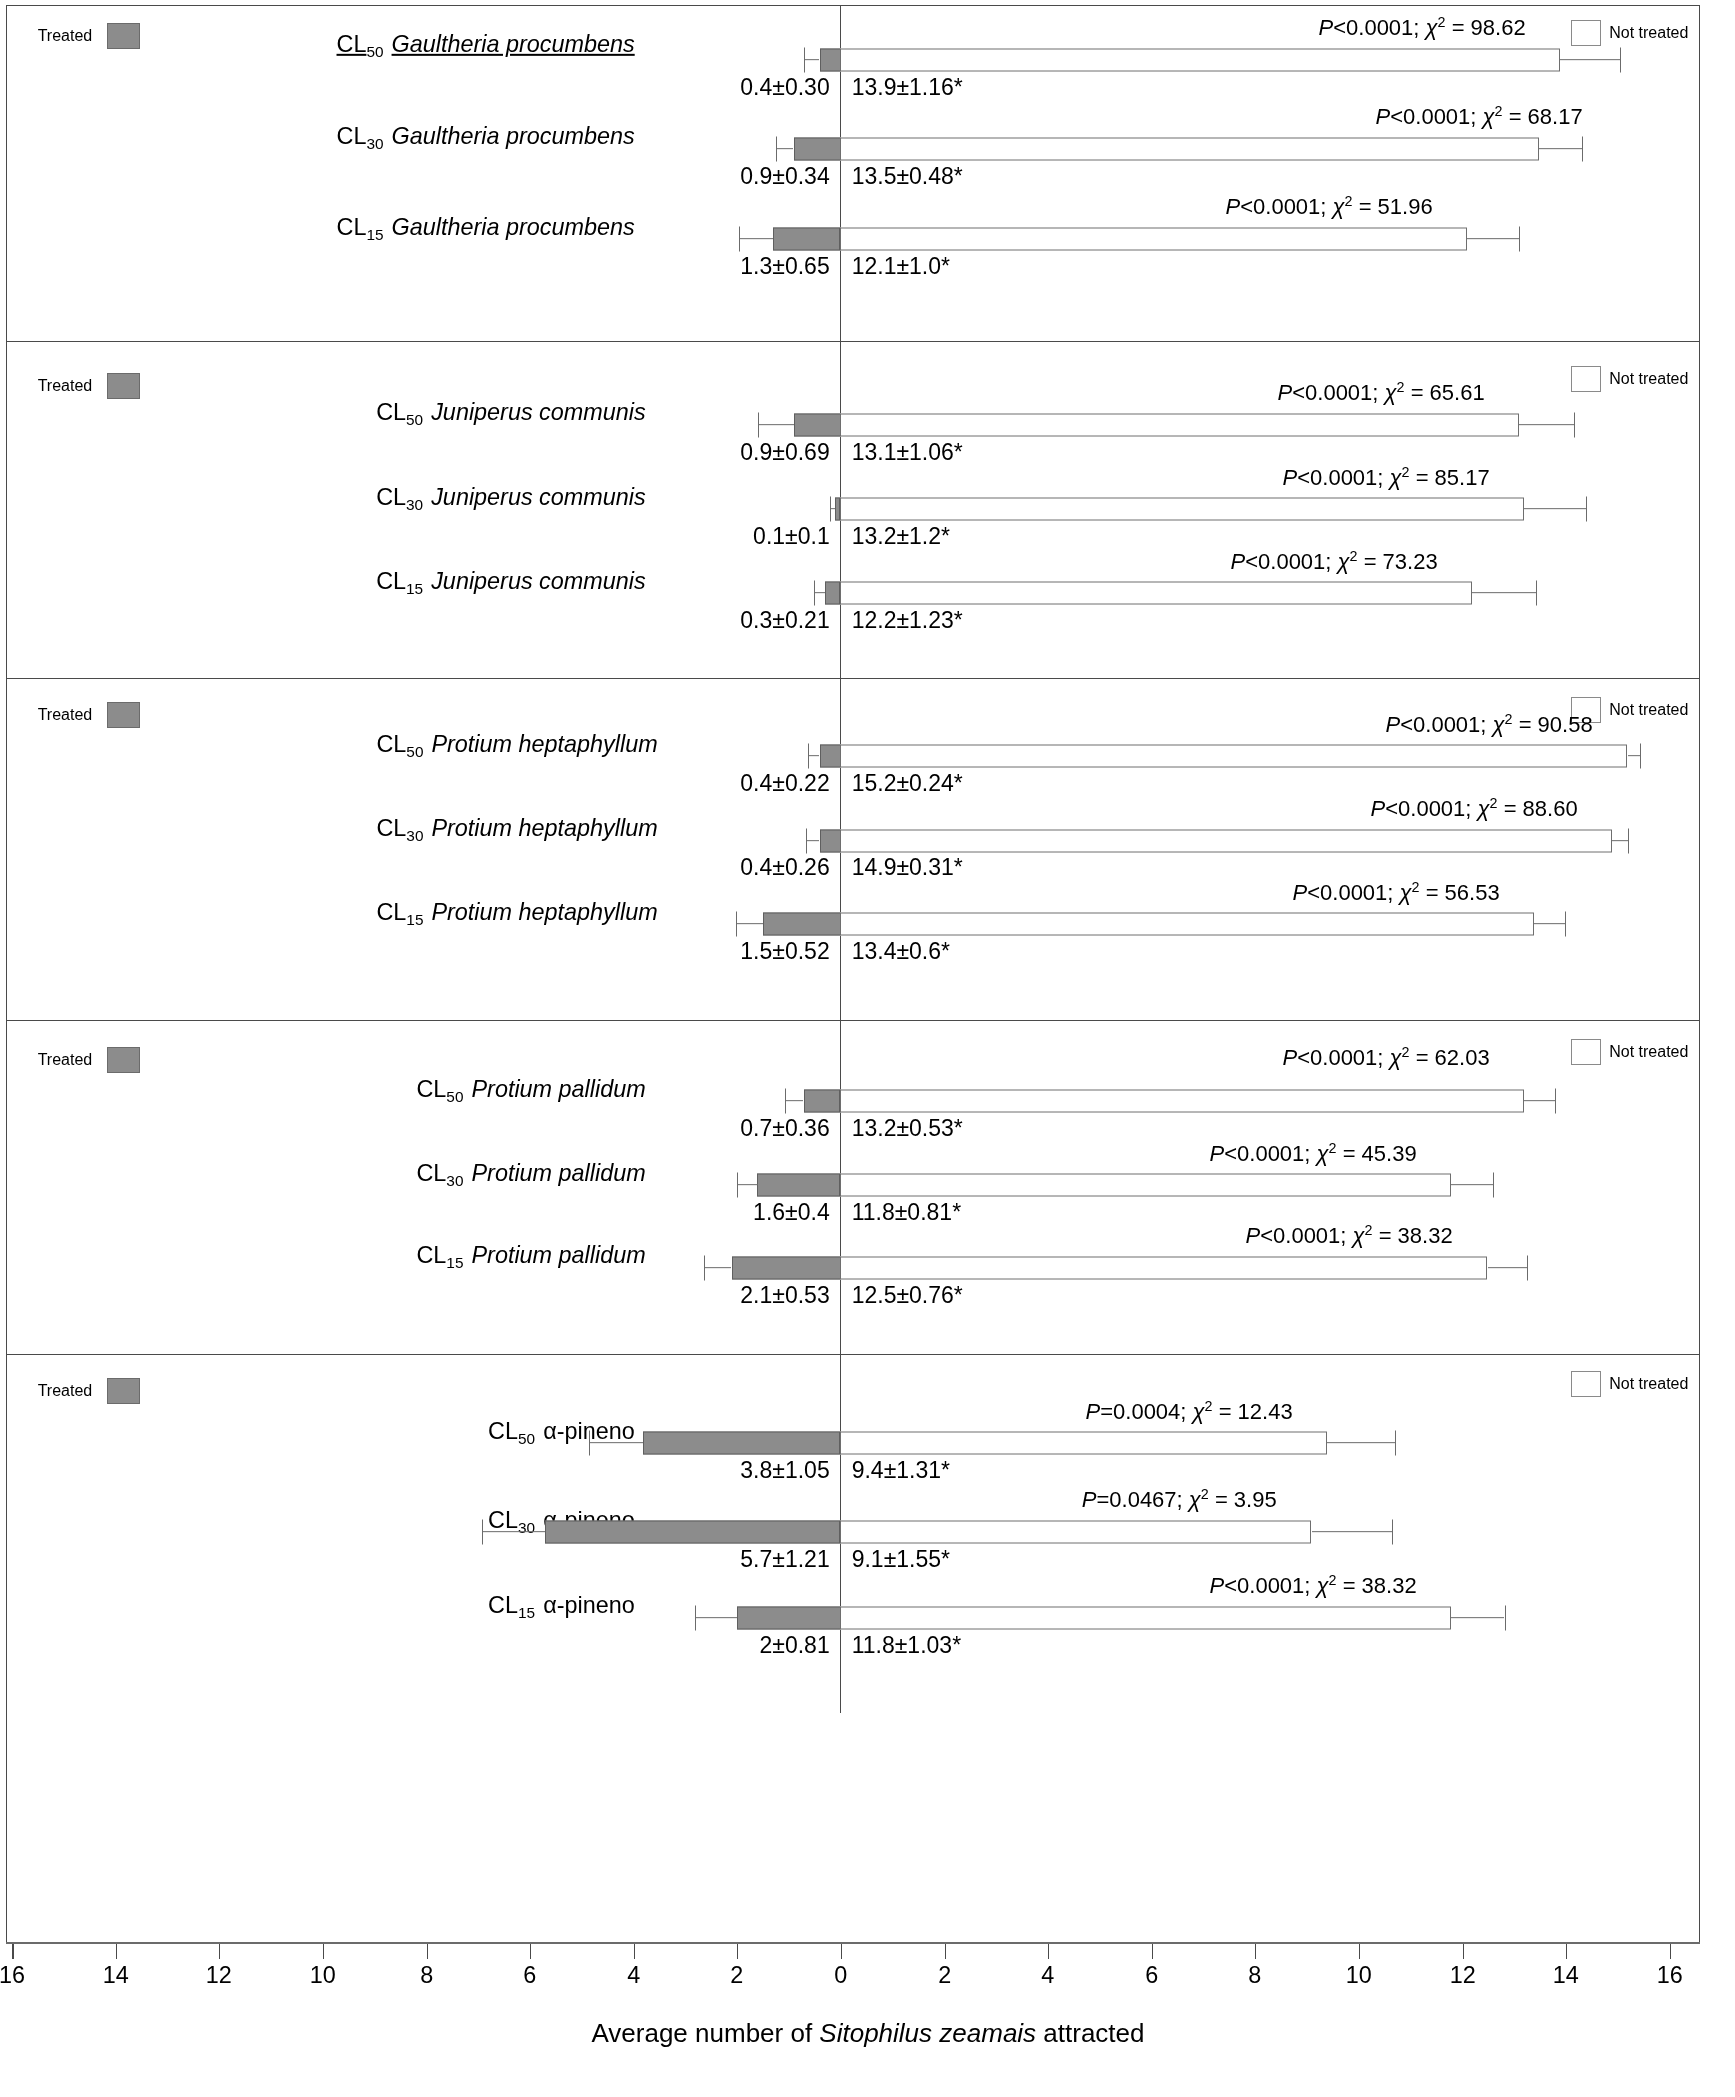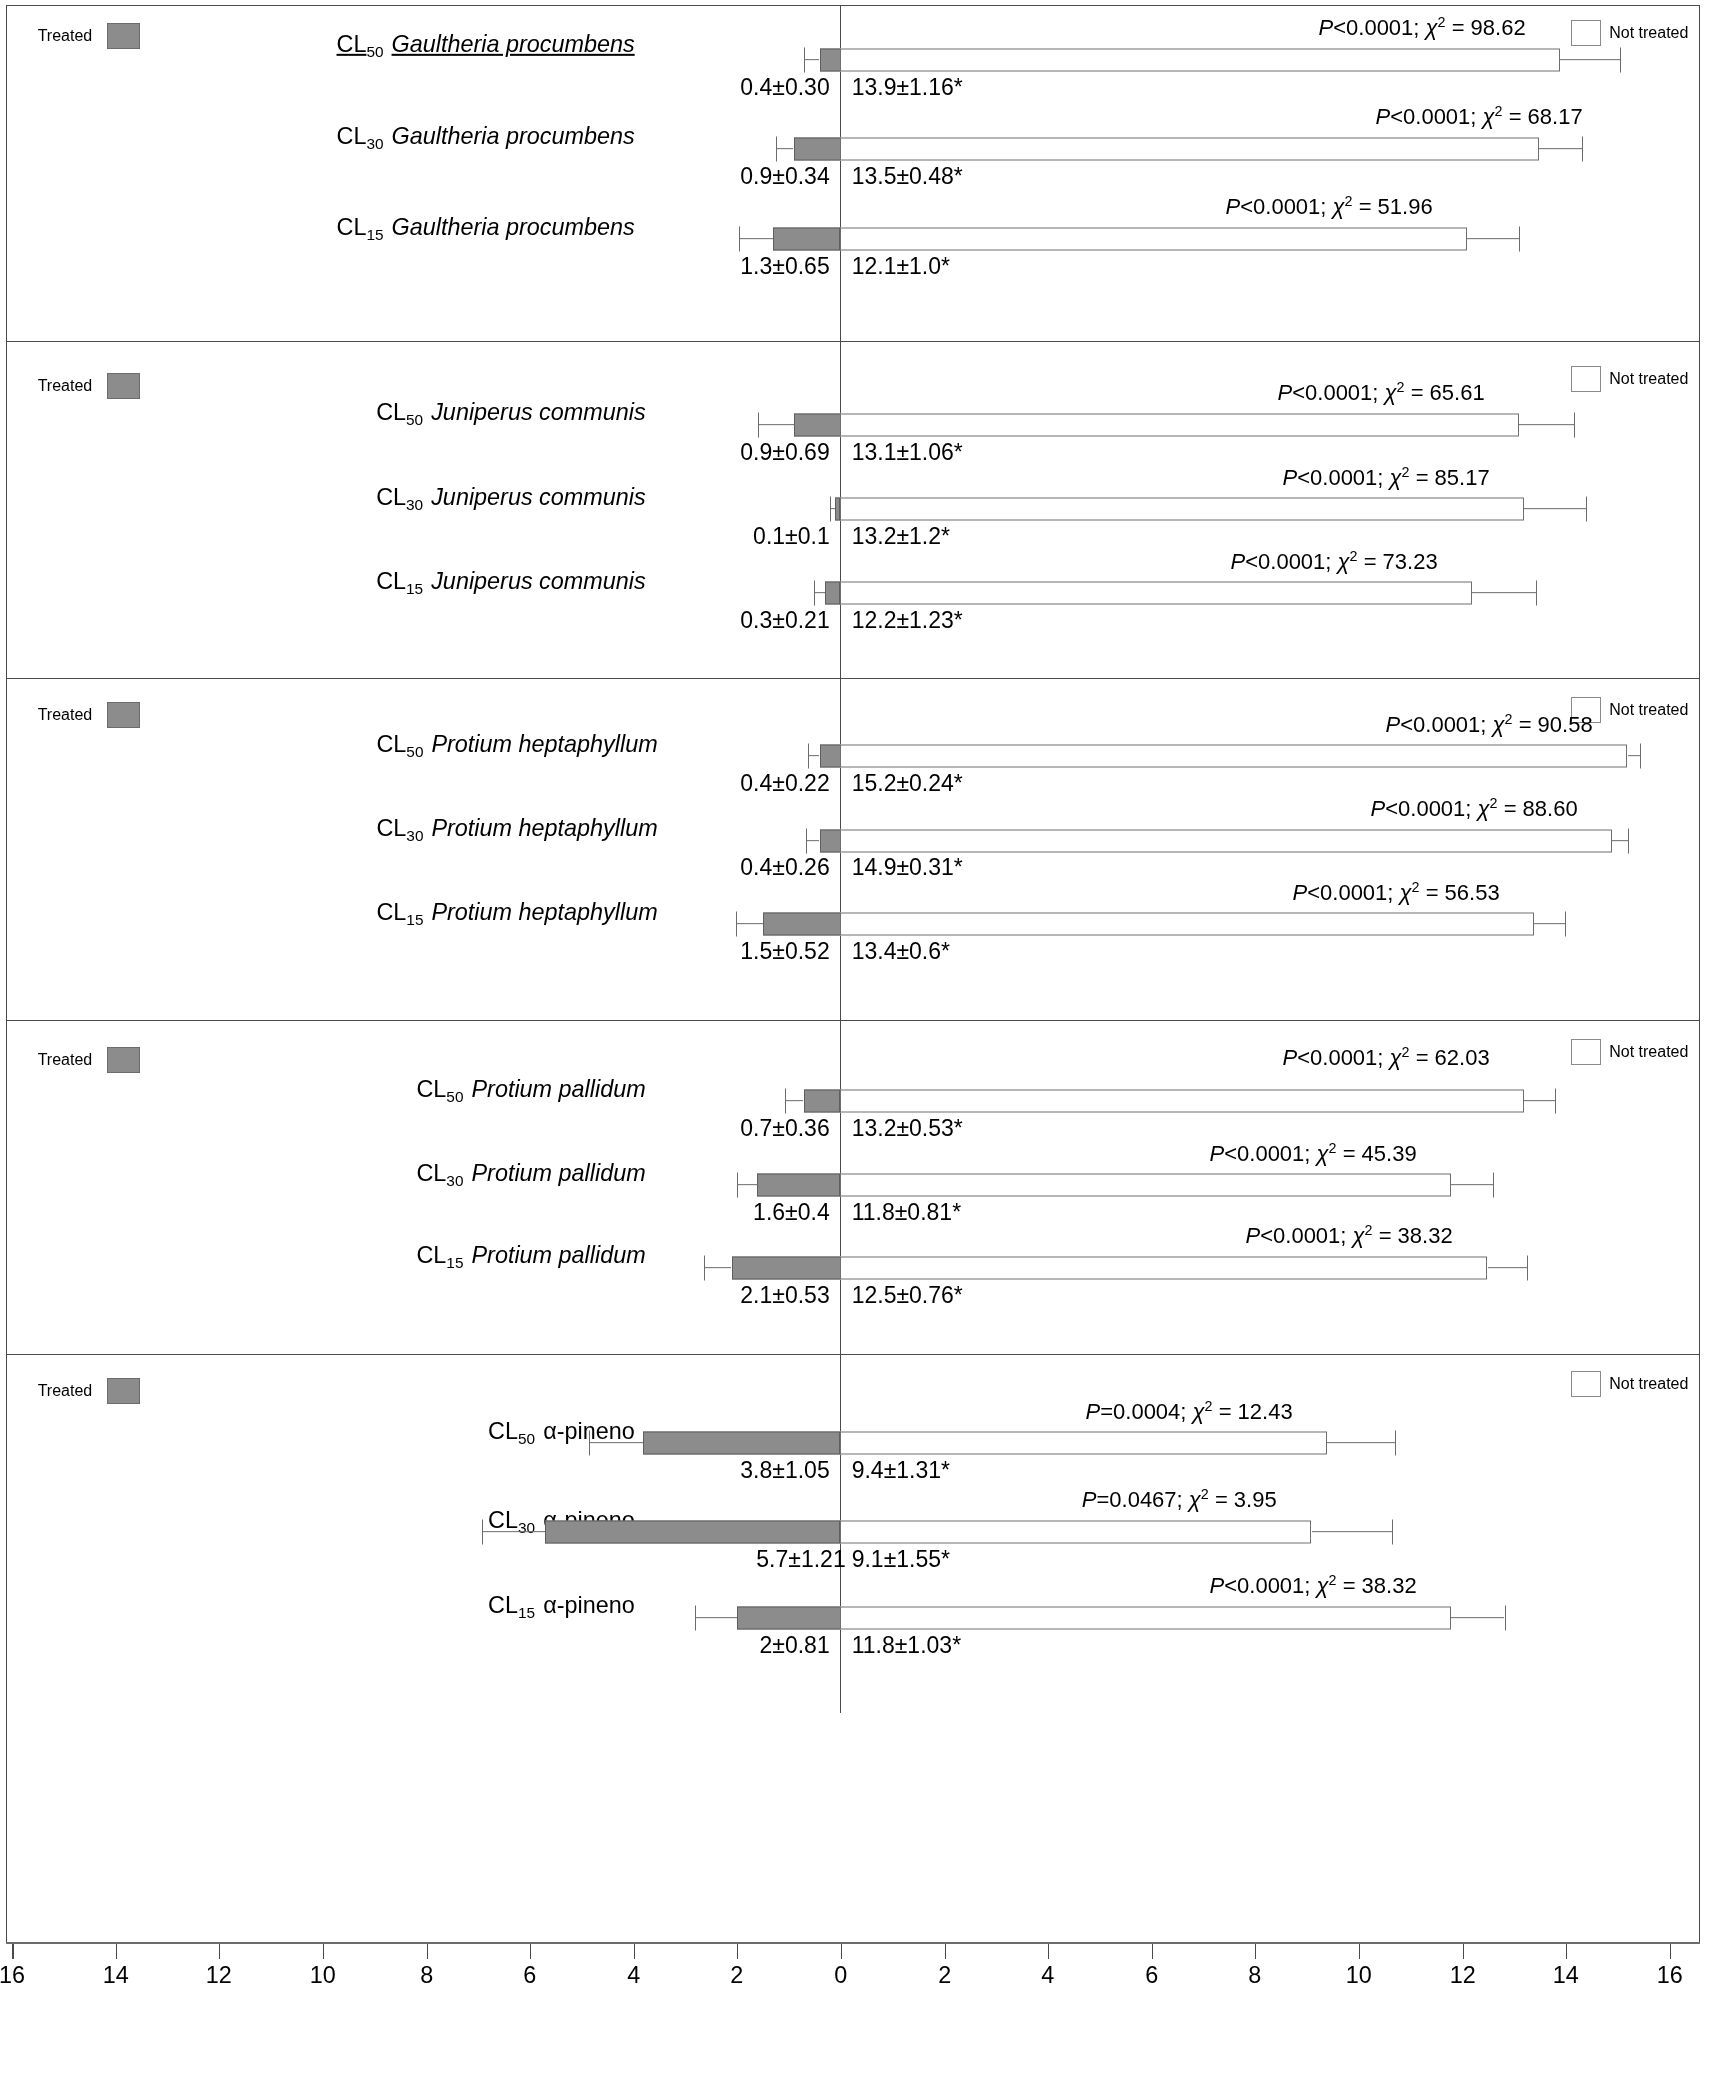--- a/index.html
+++ b/index.html
@@ -234,21 +234,21 @@
         <div class="val left" style="left: 823px; top: 104px;">3.8±1.05</div>
         <div class="val" style="left: 845px; top: 104px;">9.4±1.31*</div>
         <div class="stat" style="left: 1286px; top: 44px;"><i>P</i><span>=0.0004; </span><span class="chi">χ</span><sup>2</sup><span> = 12.43</span></div>
         <div class="rowlabel" style="left: 628px; top: 167px;"><span class="cl">CL</span><span class="sub">30</span><span class="gap"></span><span class="">α-pineno</span></div>
         <div class="bar treated" style="left: 538px; width: 295px; top: 177px;"></div>
         <div class="whisker" style="left: 475px; width: 63px; top: 177px;"></div>
         <div class="cap" style="left: 475px; top: 177px;"></div>
         <div class="bar untreated" style="left: 833px; width: 471px; top: 177px;"></div>
         <div class="whisker" style="left: 1305px; width: 80px; top: 177px;"></div>
         <div class="cap" style="left: 1385px; top: 177px;"></div>
-        <div class="val left" style="left: 823px; top: 193px; margin-left: 16px;">5.7±1.21</div>
+        <div class="val left" style="left: 823px; top: 193px;">5.7±1.21</div>
         <div class="val" style="left: 845px; top: 193px;">9.1±1.55*</div>
         <div class="stat" style="left: 1270px; top: 132px;"><i>P</i><span>=0.0467; </span><span class="chi">χ</span><sup>2</sup><span> = 3.95</span></div>
         <div class="rowlabel" style="left: 628px; top: 252px;"><span class="cl">CL</span><span class="sub">15</span><span class="gap"></span><span class="">α-pineno</span></div>
         <div class="bar treated" style="left: 730px; width: 104px; top: 263px;"></div>
         <div class="whisker" style="left: 688px; width: 42px; top: 263px;"></div>
         <div class="cap" style="left: 688px; top: 263px;"></div>
         <div class="bar untreated" style="left: 833px; width: 611px; top: 263px;"></div>
         <div class="whisker" style="left: 1444px; width: 53px; top: 263px;"></div>
         <div class="cap" style="left: 1498px; top: 263px;"></div>
         <div class="val left" style="left: 823px; top: 279px;">2±0.81</div>
@@ -288,14 +288,17 @@
       <div class="tick" style="left: 1353px;"></div>
       <div class="ticklabel" style="left: 1353px;">10</div>
       <div class="tick" style="left: 1457px;"></div>
       <div class="ticklabel" style="left: 1457px;">12</div>
       <div class="tick" style="left: 1560px;"></div>
       <div class="ticklabel" style="left: 1560px;">14</div>
       <div class="tick" style="left: 1664px;"></div>
       <div class="ticklabel" style="left: 1664px;">16</div>
     </div>
 
+  <div class="xtitle">
+    <span>Average number of </span><i>Sitophilus zeamais</i><span> attracted</span>
+  </div>
 </div>
 
 
 </body></html>

